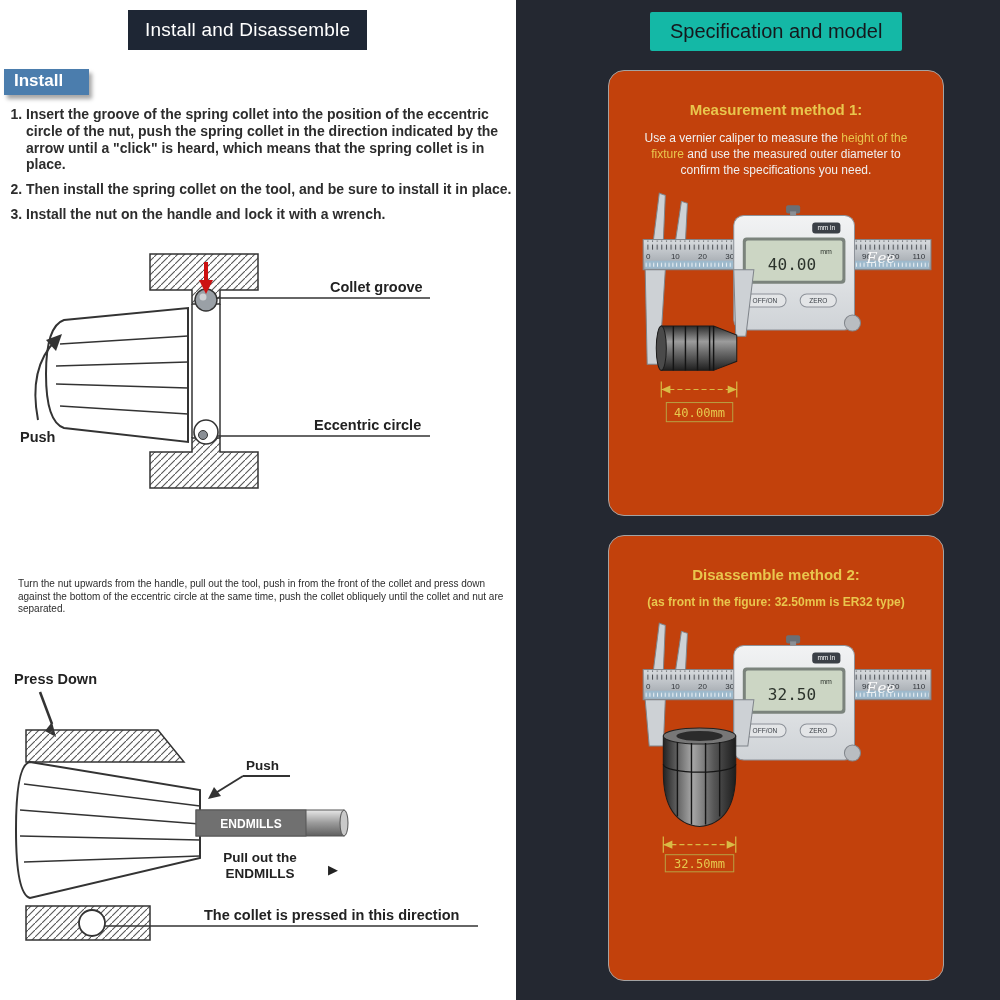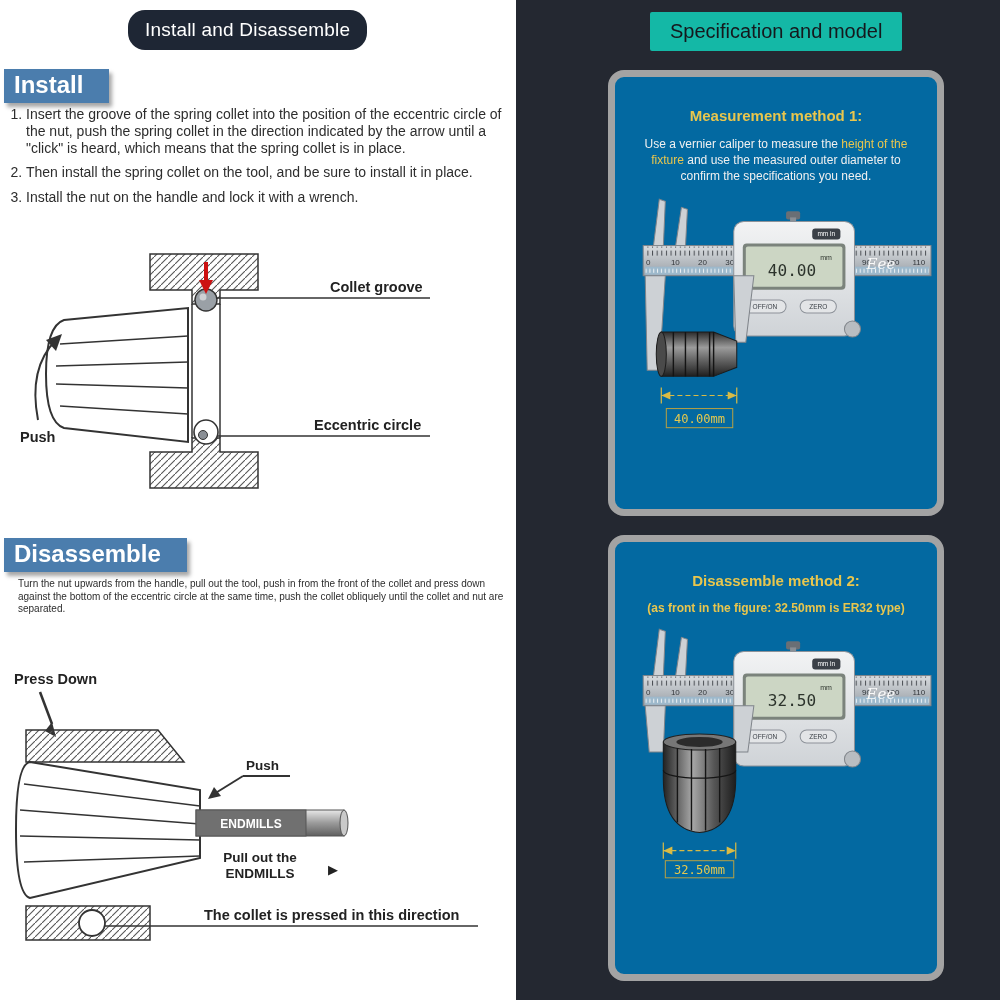--- a/index.html
+++ b/index.html
@@ -3,39 +3,39 @@
 <meta charset="utf-8">
 <style>
   * { margin:0; padding:0; box-sizing:border-box; }
   html,body { width:1000px; height:1000px; }
   body { font-family:"Liberation Sans", sans-serif; background:#fff; position:relative; overflow:hidden; }
   .page { position:absolute; inset:0; width:1000px; height:1000px; }
 
   
   .left-panel { position:absolute; left:0; top:0; width:516px; height:1000px; background:#ffffff; }
   .main-title { position:absolute; left:128px; top:10px; background:#1e2634; color:#ffffff;
-                font-size:19px; padding:9px 17px; letter-spacing:.2px; white-space:nowrap;border-radius:17px; }
-  .section-header { position:absolute; background:#4b7dad; color:#fff; font-weight:bold; font-size:24px;
+                font-size:19px; padding:9px 17px; letter-spacing:.2px; white-space:nowrap; }
+  .section-header { position:absolute; background:#4b7dad; color:#fff; font-weight:bold; font-size:17px;
                     padding:2px 26px 4px 10px; box-shadow:3px 4px 4px rgba(0,0,0,.35); }
   .install-header { left:4px; top:69px; }
   .disassemble-header { left:4px; top:538px; }
-  .steps { position:absolute; left:8px; top:106px; width:505px; font-size:14px; font-weight:normal;
+  .steps { position:absolute; left:8px; top:106px; width:505px; font-size:14px; font-weight:bold;
            color:#2d2d2d; line-height:1.2; }
   .steps li { margin:0 0 8px 18px; }
   .disassemble-text { position:absolute; left:18px; top:578px; width:496px; font-size:10px;
                       font-weight:normal; color:#2d2d2d; line-height:1.25; }
   .install-diagram { position:absolute; left:0; top:250px; width:516px; height:262px; }
   .disassemble-diagram { position:absolute; left:0; top:664px; width:516px; height:300px; }
 
   
   .right-panel { position:absolute; left:516px; top:0; width:484px; height:1000px; background:#242831; }
   .spec-title { position:absolute; left:134px; top:12px; background:#14b8a6; color:#15181d;
                 font-size:20px; padding:8px 20px; white-space:nowrap; border-radius:2px; }
-  .card { position:absolute; left:92px; width:336px; height:446px; background:#0369a1;
-          border:7px solid #a3a3a3; border-radius:16px; }
+  .card { position:absolute; left:92px; width:336px; height:446px; background:#c2410c;
+          border:1px solid #a3a3a3; border-radius:16px; }
   .card1 { top:70px; }
   .card2 { top:535px; }
   .card-heading { margin-top:30px; text-align:center; color:#e9c64d; font-weight:bold; font-size:15px; }
   .card-body { margin:12px 22px 0; color:#f0f0f0; font-size:12px; line-height:1.35;text-align:center; }
   .card-body .hl { color:#e9c64d; }
   .card-note { margin-top:12px; text-align:center; color:#e9c64d; font-size:12px; font-weight:bold; }
   .caliper { display:block; margin:2px auto 0; width:322px; height:262px; }
 </style>
 </head>
 <body>
@@ -89,21 +89,20 @@
       <text x="330" y="42" font-size="14.5" font-weight="bold" fill="#222">Collet groove</text>
       <line x1="218" y1="186" x2="430" y2="186" stroke="#333" stroke-width="1.4"></line>
       <text x="314" y="180" font-size="14.5" font-weight="bold" fill="#222">Eccentric circle</text>
       <text x="20" y="192" font-size="14.5" font-weight="bold" fill="#222">Push</text>
       <g>
         <path d="M38,170 Q28,118 56,90" fill="none" stroke="#333" stroke-width="2"></path>
         <polygon points="62,84 46,90 56,101" fill="#333"></polygon>
       </g>
     </svg>
 
-    <div class="section-header disassemble-header">Disassemble</div>
     <p class="disassemble-text">Turn the nut upwards from the handle, pull out the tool, push in from the front of the collet and press down against the bottom of the eccentric circle at the same time, push the collet obliquely until the collet and nut are separated.</p>
 
     <svg class="disassemble-diagram" viewBox="0 0 516 300">
       <defs>
         <pattern id="hB" width="7" height="7" patternUnits="userSpaceOnUse">
           <line x1="0" y1="7" x2="7" y2="0" stroke="#555" stroke-width="1.1"></line>
         </pattern>
         <linearGradient id="rodB" x1="0" y1="0" x2="0" y2="1">
           <stop offset="0" stop-color="#e8e8e8"></stop>
             <stop offset="0.5" stop-color="#9a9a9a"></stop>

